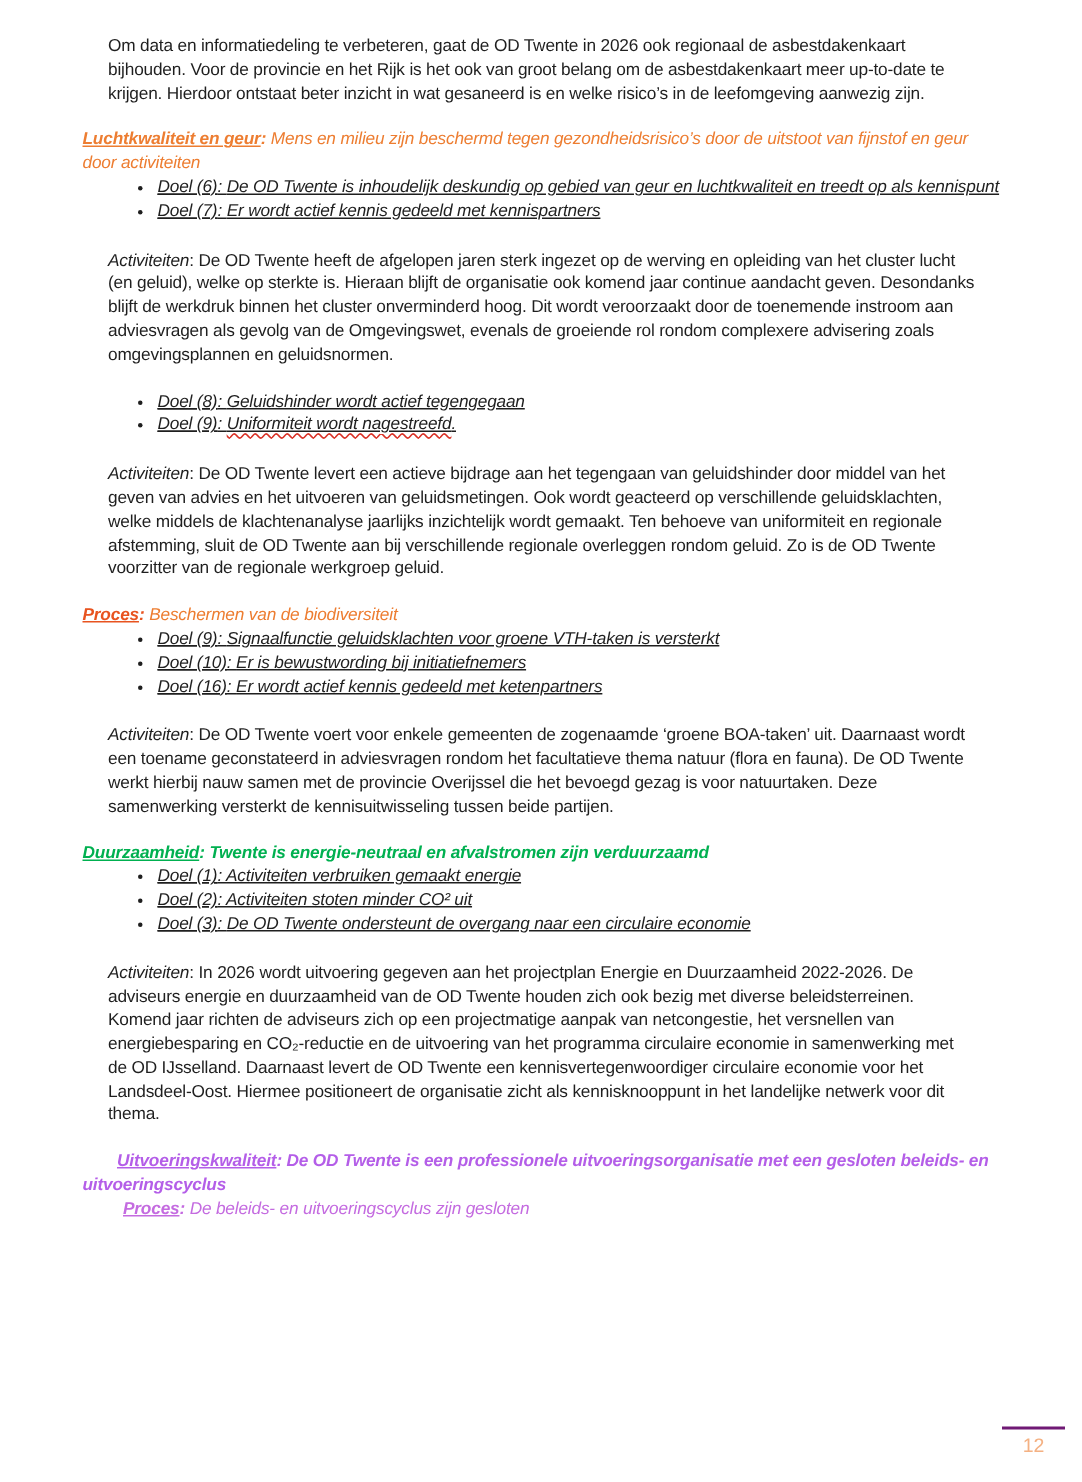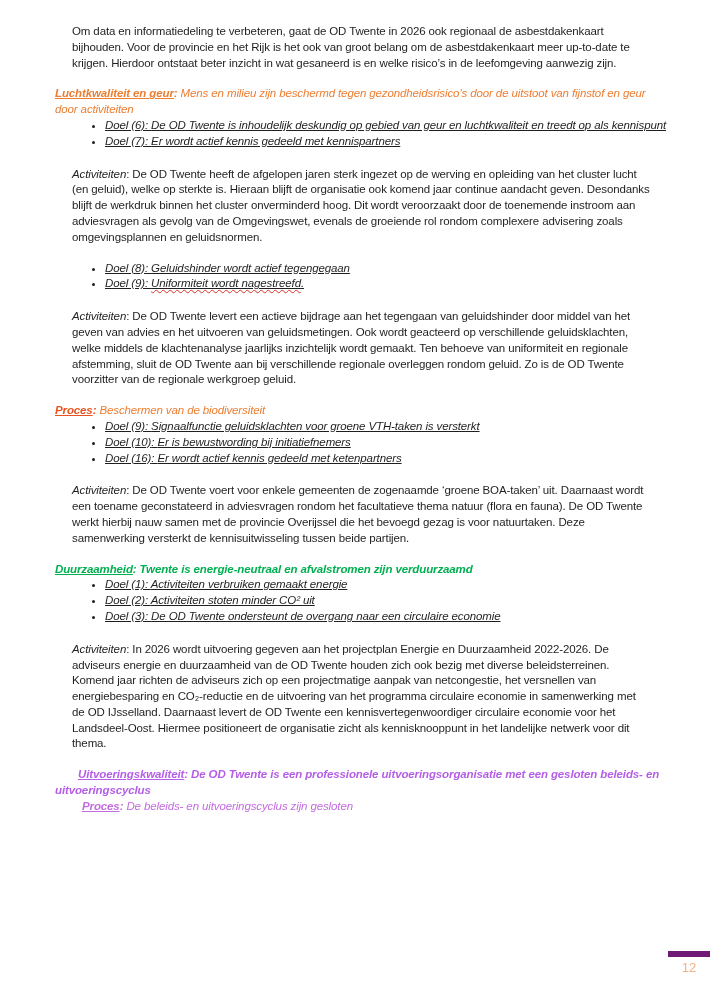--- a/index.html
+++ b/index.html
@@ -28,21 +28,21 @@
   ul.doel-list li::marker { font-size:0.8em; }
   .doel-label { text-decoration:underline; }
   .act-label { font-style:italic; }
   .squiggle {
     text-decoration:underline wavy #d93025;
     text-decoration-thickness:1px;
     text-underline-offset:2px;
   }
   .footer {
     position:absolute; right:11px; top:951px; width:42px;
-    border-top:6px solid #701a75; text-align:center;
+    border-top:2px solid #701a75; text-align:center;
   }
   .page-number { font-size:13px; line-height:21px; }
 </style>
 </head>
 <body>
 
 <div class="page">
   <div class="content">
 
     <p class="mb">Om data en informatiedeling te verbeteren, gaat de OD Twente in 2026 ook regionaal de asbestdakenkaart bijhouden. Voor de provincie en het Rijk is het ook van groot belang om de asbestdakenkaart meer up-to-date te krijgen. Hierdoor ontstaat beter inzicht in wat gesaneerd is en welke risico’s in de leefomgeving aanwezig zijn.</p>

